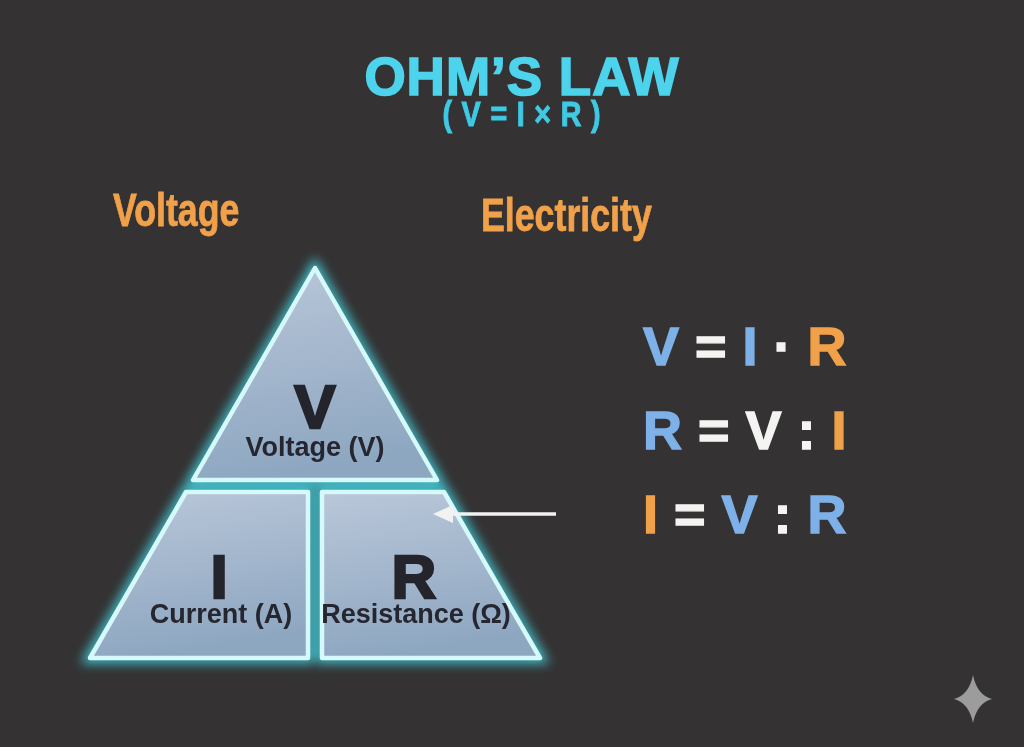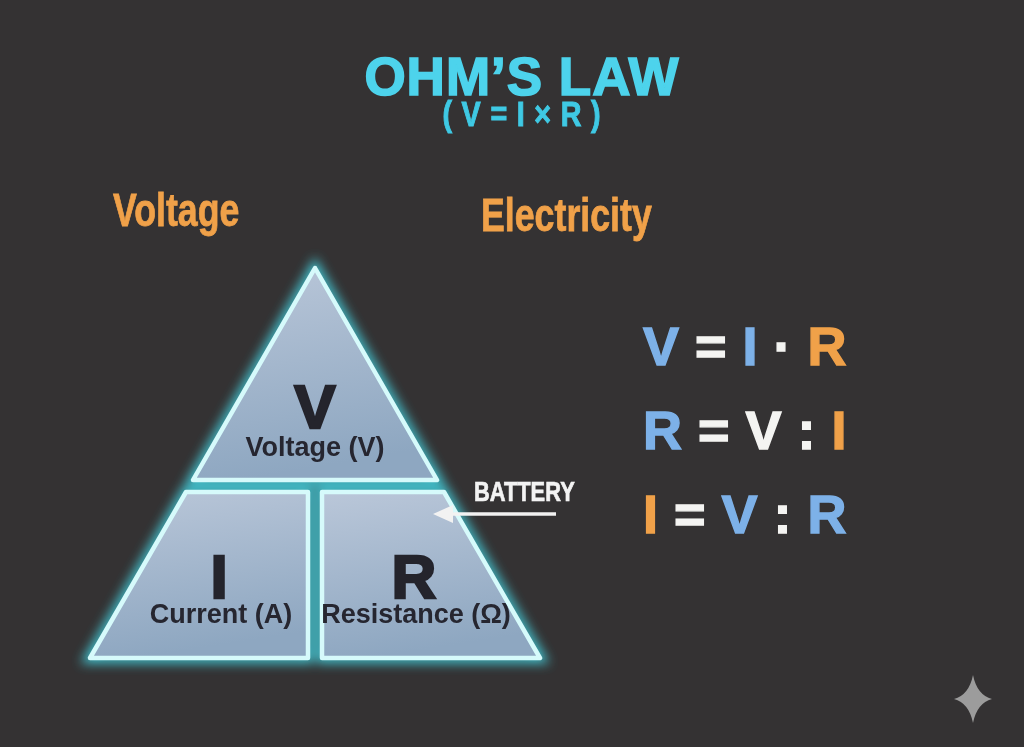--- a/index.html
+++ b/index.html
@@ -104,23 +104,20 @@
     <text class="caption" x="416" y="623">Resistance (Ω)</text>
 
     <g>
       <line x1="556" y1="514" x2="450" y2="514" stroke="#f2f2f2" stroke-width="3.4"></line>
       <polygon points="433,514 453,505 453,523" fill="#f2f2f2"></polygon>
     </g>
 
     <path d="M 973 675 Q 977 695 992 699 Q 977 703 973 723 Q 969 703 954 699 Q 969 695 973 675 Z" fill="#9c9c9c"></path>
   </svg>
 
-  <div class="battery">
-    <span class="cond">BATTERY</span>
-  </div>
 
   <div class="formulas">
     <div class="f-row">
       <span style="color: rgb(125, 177, 232);">V</span>
       <span style="color: rgb(244, 244, 242);">=</span>
       <span style="color: rgb(125, 177, 232);">I</span>
       <span style="color: rgb(244, 244, 242);">·</span>
       <span style="color: rgb(240, 161, 73);">R</span>
     </div>
     <div class="f-row">

